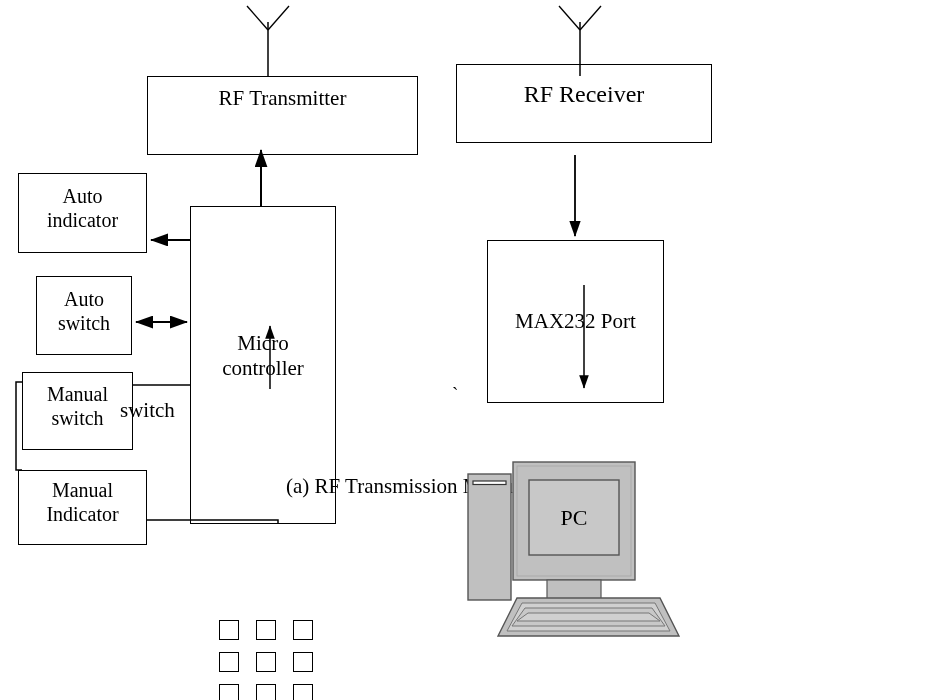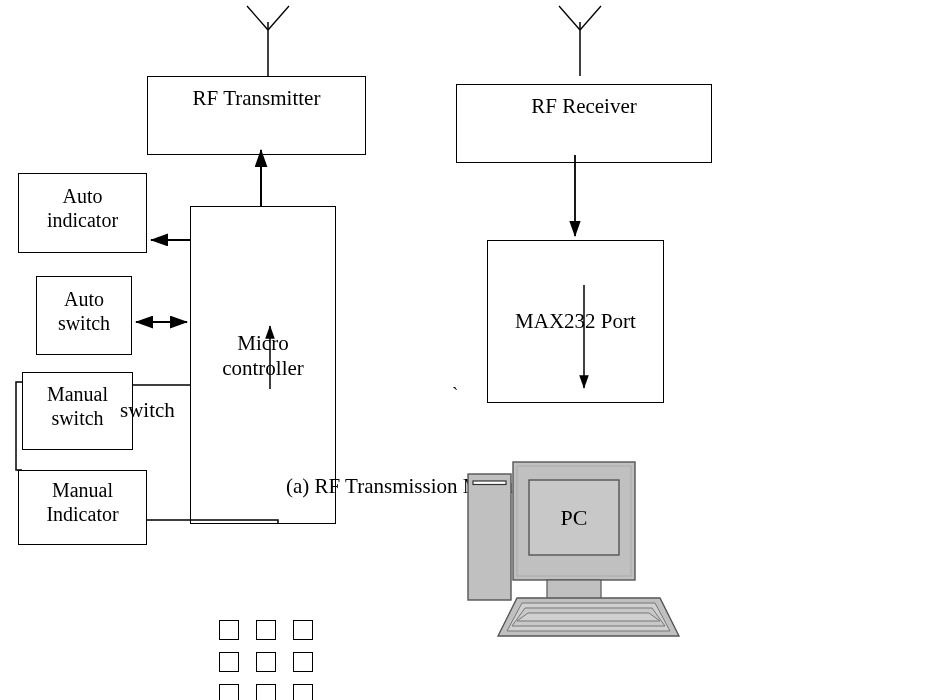--- a/index.html
+++ b/index.html
@@ -59,25 +59,25 @@
   .pc-wrap {
     position: absolute;
     text-align: right;
   }
 </style>
 </head>
 <body>
 
 <div id="canvas">
 
-  <div class="box" style="left:147px; top:76px; width:219px; height:79px; font-size:21px; padding-top:9px;">
+  <div class="box" style="left:147px; top:76px; width:271px; height:79px; font-size:21px; padding-top:9px;">
     <span class="lbl">RF Transmitter</span>
   </div>
 
-  <div class="box" style="left:456px; top:84px; width:256px; height:79px; font-size:21px; padding-top:9px;">
+  <div class="box" style="left:456px; top:64px; width:256px; height:79px; font-size:24px; padding-top:15px;">
     <span class="lbl">RF Receiver</span>
   </div>
 
   <div class="box" style="left:190px; top:206px; width:146px; height:318px; font-size:21px; align-items:flex-start; padding-top:124px;">
     <span class="lbl">Micro
 controller</span>
   </div>
 
   <div class="box" style="left:18px; top:173px; width:129px; height:80px; font-size:20px; padding-top:11px;">
     <span class="lbl">Auto

